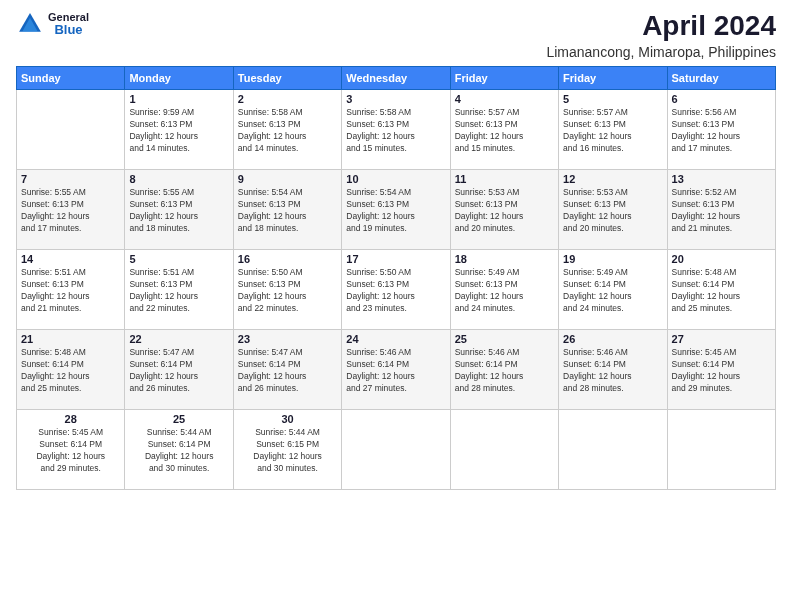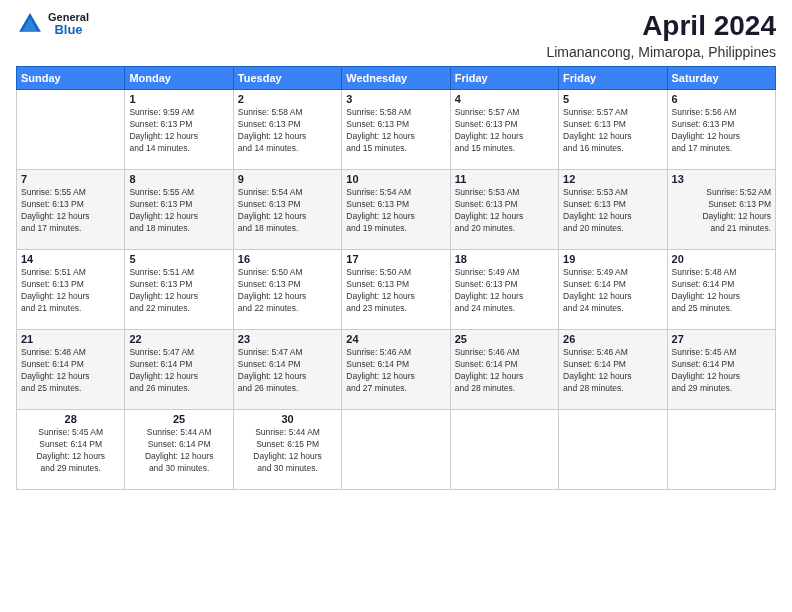--- a/index.html
+++ b/index.html
@@ -223,21 +223,21 @@
           </td>
           <td>
             <span class="day-number">12</span>
             <div class="day-info" style="white-space: pre-line;">Sunrise: 5:53 AM
 Sunset: 6:13 PM
 Daylight: 12 hours
 and 20 minutes.</div>
           </td>
           <td>
             <span class="day-number">13</span>
-            <div class="day-info" style="white-space: pre-line; text-align: right;">Sunrise: 5:52 AM
+            <div class="day-info" style="white-space: pre-line;">Sunrise: 5:52 AM
 Sunset: 6:13 PM
 Daylight: 12 hours
 and 21 minutes.</div>
           </td>
         </tr>
         <tr>
           <td>
             <span class="day-number">14</span>
             <div class="day-info" style="white-space: pre-line;">Sunrise: 5:51 AM
 Sunset: 6:13 PM

